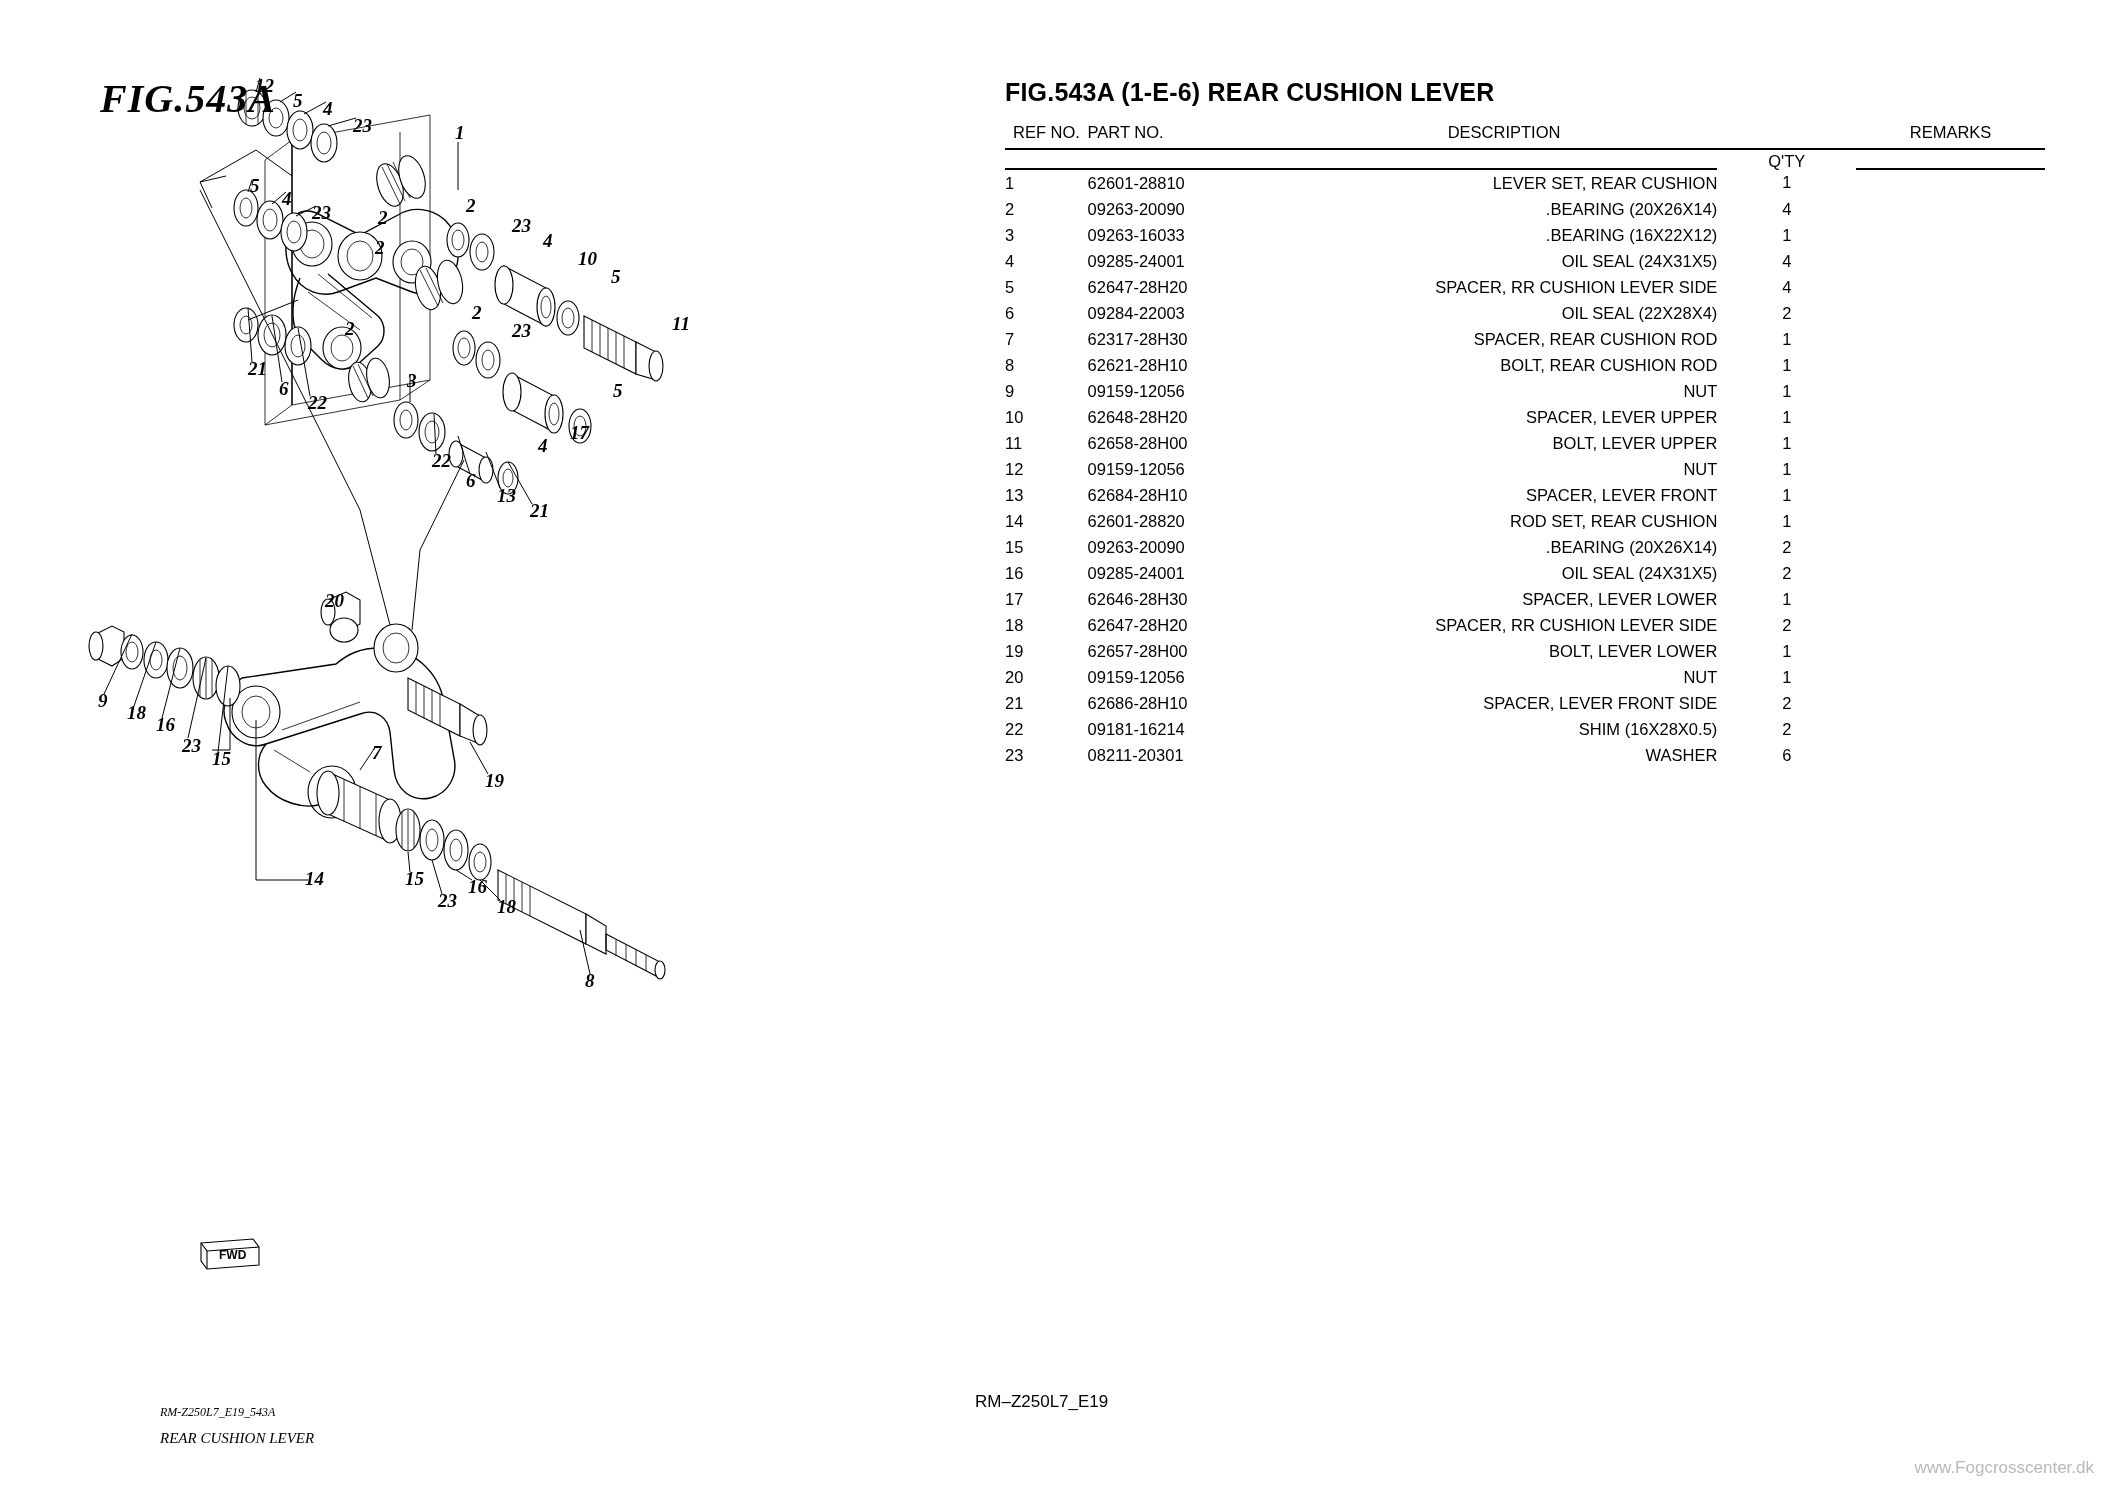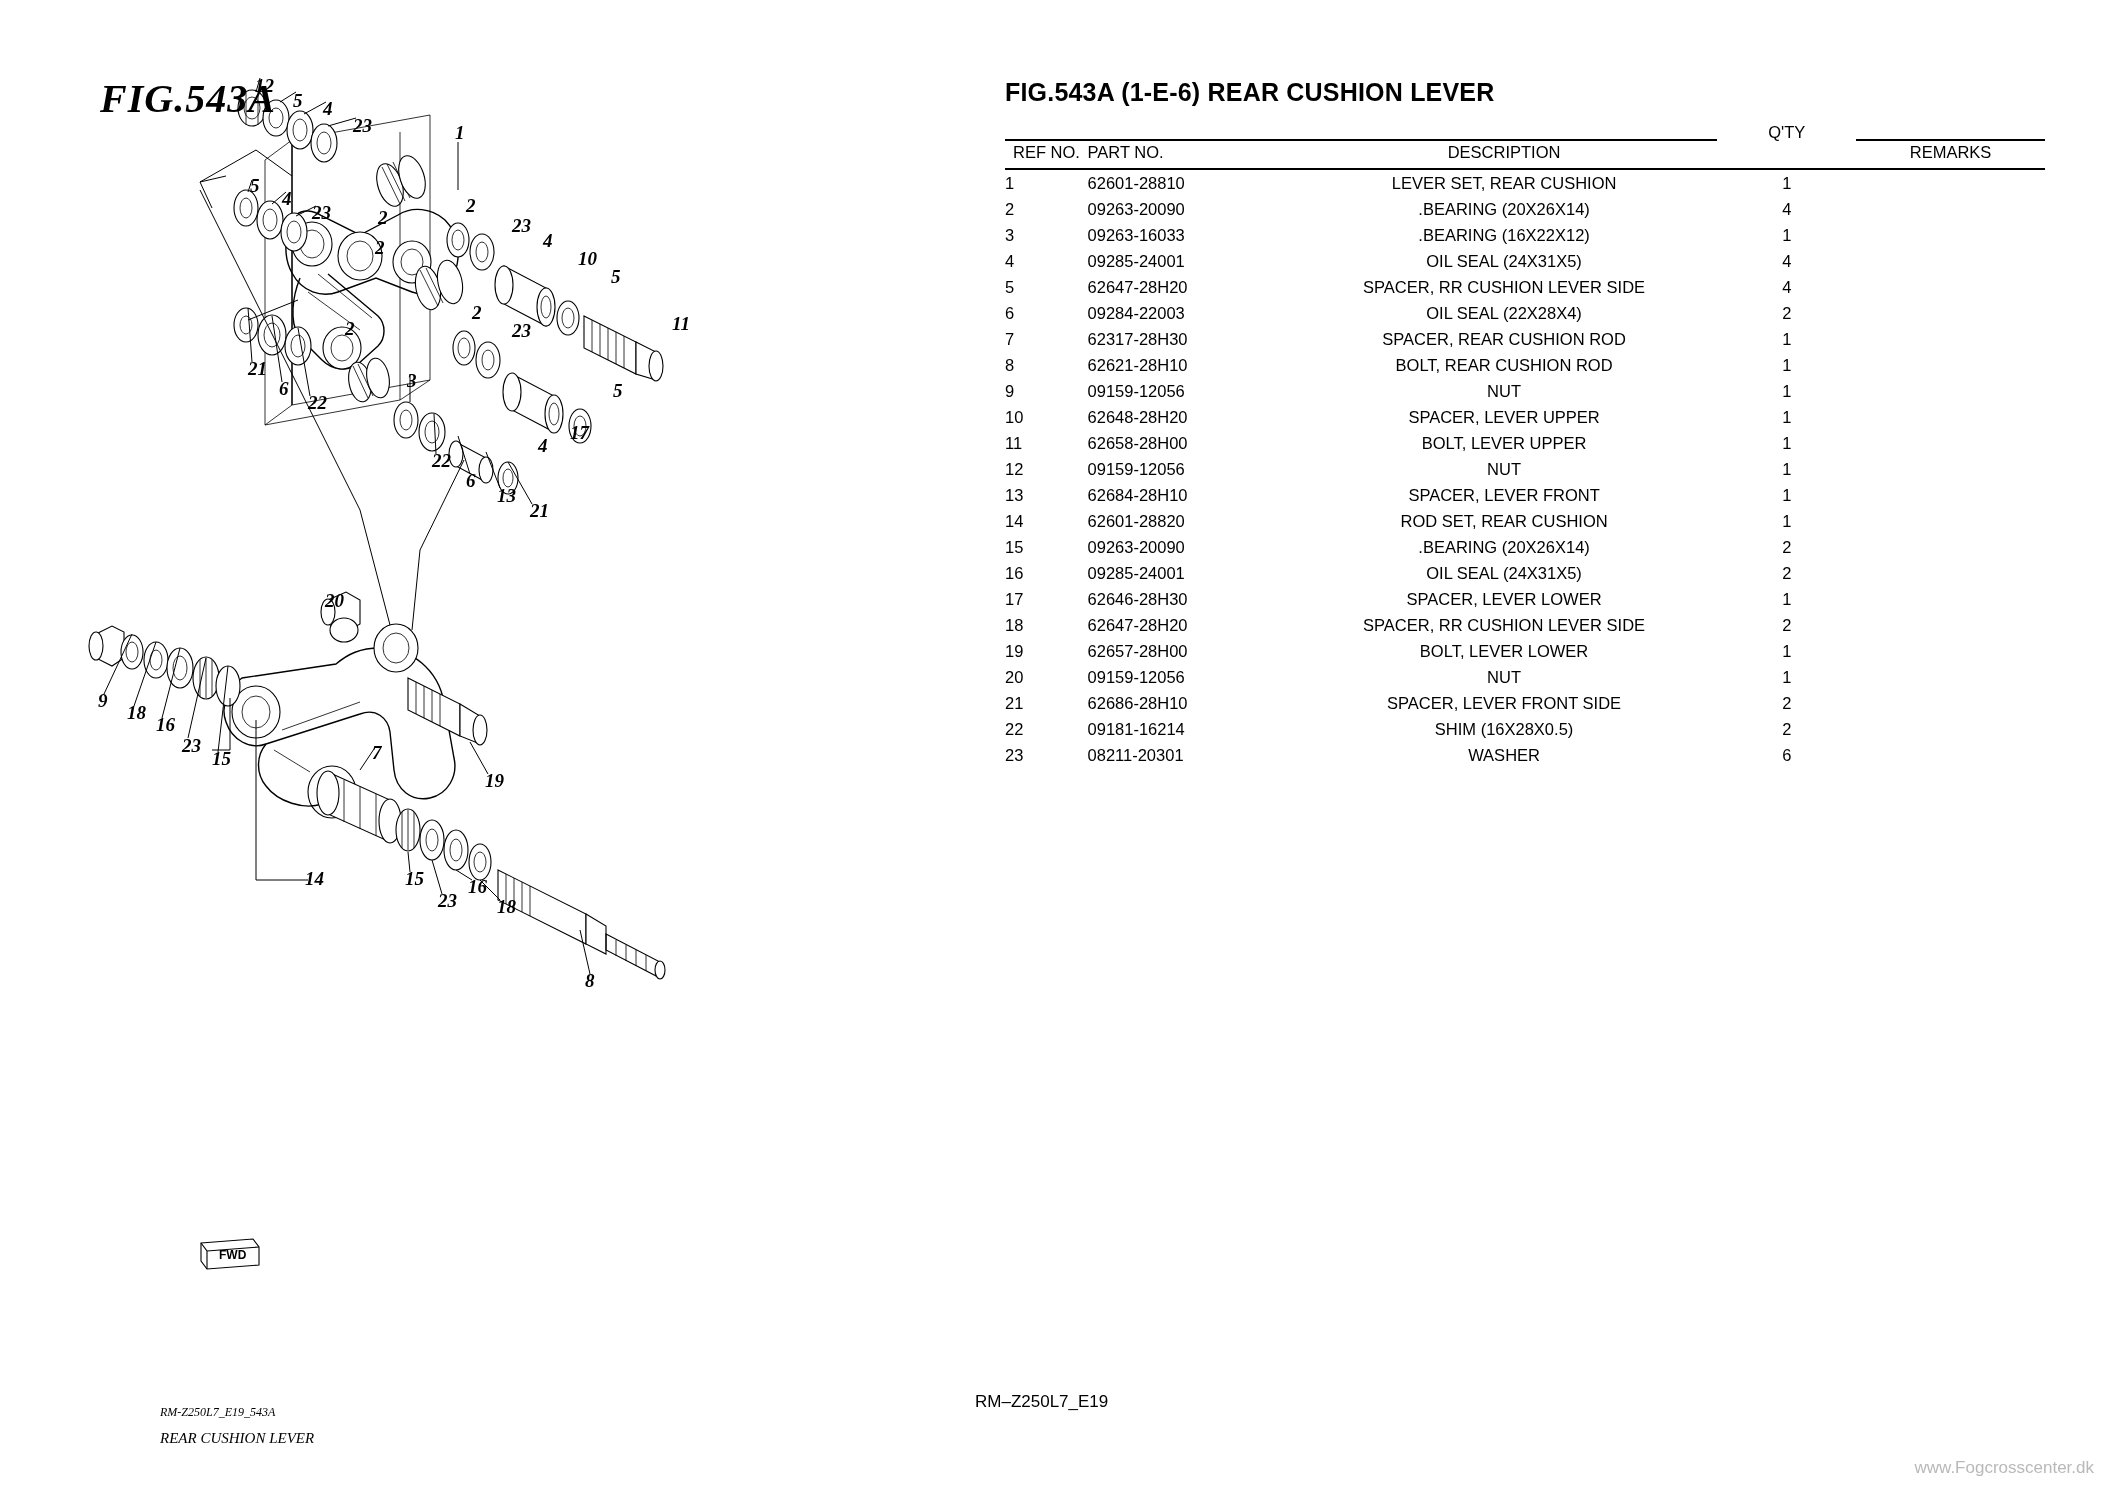--- a/index.html
+++ b/index.html
@@ -70,21 +70,21 @@
   }
   .qty-top{
     display:block;text-align:center;font-size:16.5px;
     margin-bottom:-2px;
   }
   table.parts tbody td{
     padding:3.5px 0;
   }
   .c-ref{width:75px;text-align:left;padding-left:8px;}
   .c-part{width:205px;text-align:left;}
-  .c-desc{width:430px;text-align:center;}
+  .c-desc{width:430px;text-align:right;}
   .c-qty{width:140px;text-align:center;}
   .c-rem{width:190px;text-align:center;}
   .head-ref{text-align:left !important;padding-left:8px !important;}
   .head-part{text-align:left !important;}
   .head-desc{text-align:center !important;}
   .head-qty{text-align:center !important;}
   .head-rem{text-align:center !important;}
   svg{display:block;}
   .thin{fill:none;stroke:#000;stroke-width:1.1;}
   .thin2{fill:none;stroke:#000;stroke-width:1.4;}
@@ -387,35 +387,35 @@
 
   <div class="footer-center">RM–Z250L7_E19</div>
   <div class="watermark">www.Fogcrosscenter.dk</div>
 
   <div class="table-panel">
     <div class="table-title">FIG.543A (1-E-6) REAR CUSHION LEVER</div>
 
     <table class="parts">
       <thead>
         <tr>
+          <th class="c-ref head-ref">REF NO.</th>
+          <th class="c-part head-part">PART NO.</th>
+          <th class="c-desc head-desc">DESCRIPTION</th>
+          <th class="c-qty head-qty"></th>
+          <th class="c-rem head-rem">REMARKS</th>
+        </tr>
+        <tr>
           <th class="c-ref"></th>
           <th class="c-part"></th>
           <th class="c-desc"></th>
           <th class="c-qty" style="border-bottom:none;padding-bottom:0;">
             <span class="qty-top">Q'TY</span>
           </th>
           <th class="c-rem"></th>
         </tr>
-        <tr>
-          <th class="c-ref head-ref">REF NO.</th>
-          <th class="c-part head-part">PART NO.</th>
-          <th class="c-desc head-desc">DESCRIPTION</th>
-          <th class="c-qty head-qty"></th>
-          <th class="c-rem head-rem">REMARKS</th>
-        </tr>
       </thead>
       <tbody id="parts-body">
           <tr>
             <td class="c-ref">1</td>
             <td class="c-part">62601-28810</td>
             <td class="c-desc">LEVER SET, REAR CUSHION</td>
             <td class="c-qty">1</td>
             <td class="c-rem"></td>
           </tr>
           <tr>

